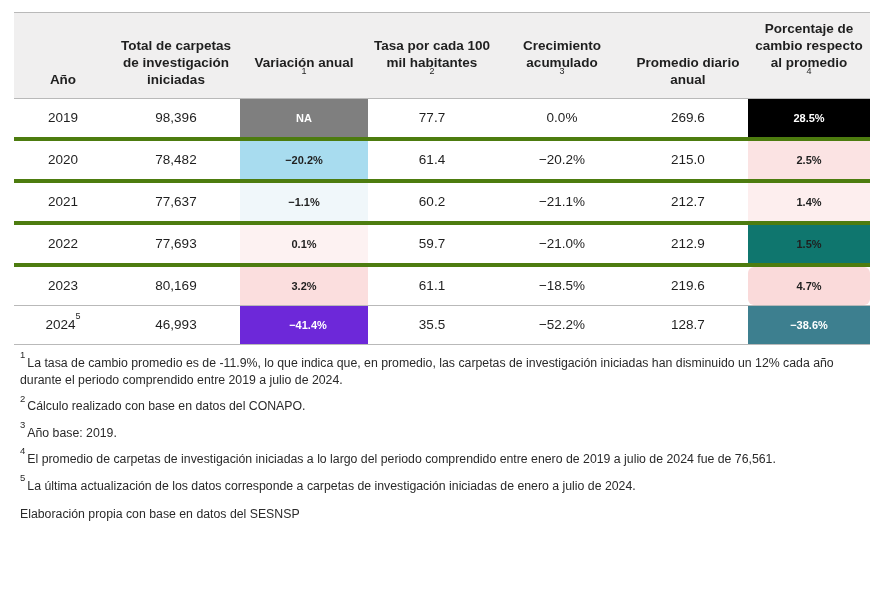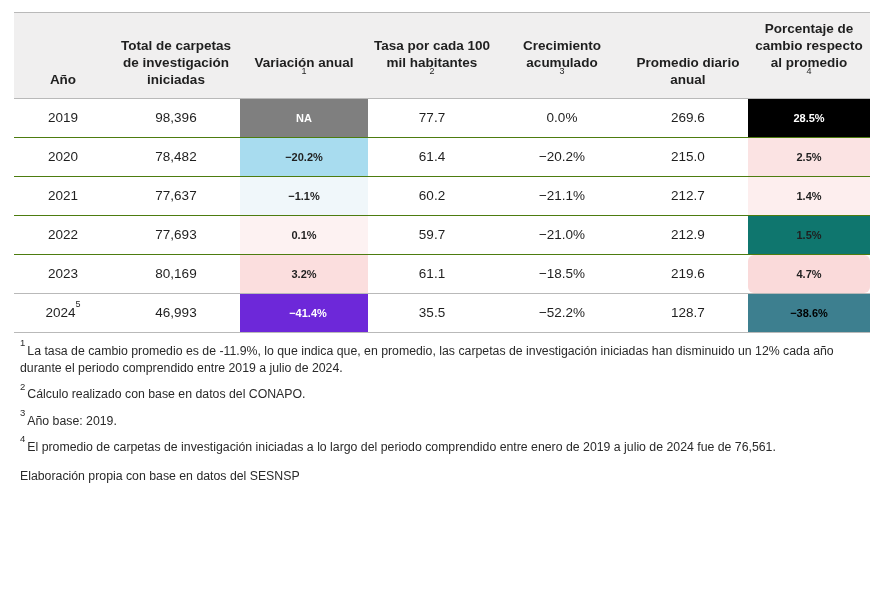--- a/index.html
+++ b/index.html
@@ -67,21 +67,21 @@
     font-weight: normal;
     line-height: 0;
     position: relative;
     top: -0.45em;
   }
   tbody td {
     text-align: center;
     font-size: 13.5px;
     color: #1f1f1f;
     height: 38px;
-    border-bottom: 1px solid #4d7c0f;
+    border-bottom: 4px solid #4d7c0f;
     background: #ffffff;
   }
   tbody tr:last-child td {
     border-bottom: 1px solid #b9b9b9;
   }
   tbody tr:nth-child(5) td {
     border-bottom: 1px solid #b9b9b9;
   }
   td.cell-year { font-size: 13.5px; }
   td.cell-total { font-size: 13.5px; }
@@ -227,27 +227,28 @@
       <tr>
         <td class="cell-year"><span>2024</span><sup>5</sup></td>
         <td class="cell-total">46,993</td>
         <td>
             <span class="chip" style="background: #6d28d9; color: rgb(255, 255, 255); padding-left: 8px;">−41.4%</span>
           </td>
         <td>35.5</td>
         <td>−52.2%</td>
         <td>128.7</td>
         <td>
-            <span class="chip" style="background: rgb(61, 127, 143); color: #000000;">−38.6%</span>
+            <span class="chip" style="background: rgb(61, 127, 143); color: #ffffff;">−38.6%</span>
           </td>
       </tr>
     </tbody>
   </table>
 
   <div class="notes">
     <div class="note"><sup>1</sup><span>La tasa de cambio promedio es de -11.9%, lo que indica que, en promedio, las carpetas de investigación iniciadas han disminuido un 12% cada año durante el periodo comprendido entre 2019 a julio de 2024.</span></div>
     <div class="note"><sup>2</sup><span>Cálculo realizado con base en datos del CONAPO.</span></div>
     <div class="note"><sup>3</sup><span>Año base: 2019.</span></div>
     <div class="note"><sup>4</sup><span>El promedio de carpetas de investigación iniciadas a lo largo del periodo comprendido entre enero de 2019 a julio de 2024 fue de 76,561.</span></div>
+    <div class="note note-last"><sup>5</sup><span>La última actualización de los datos corresponde a carpetas de investigación iniciadas de enero a julio de 2024.</span></div>
     <div class="src">Elaboración propia con base en datos del SESNSP</div>
   </div>
 
 </div>
 
 </body></html>

